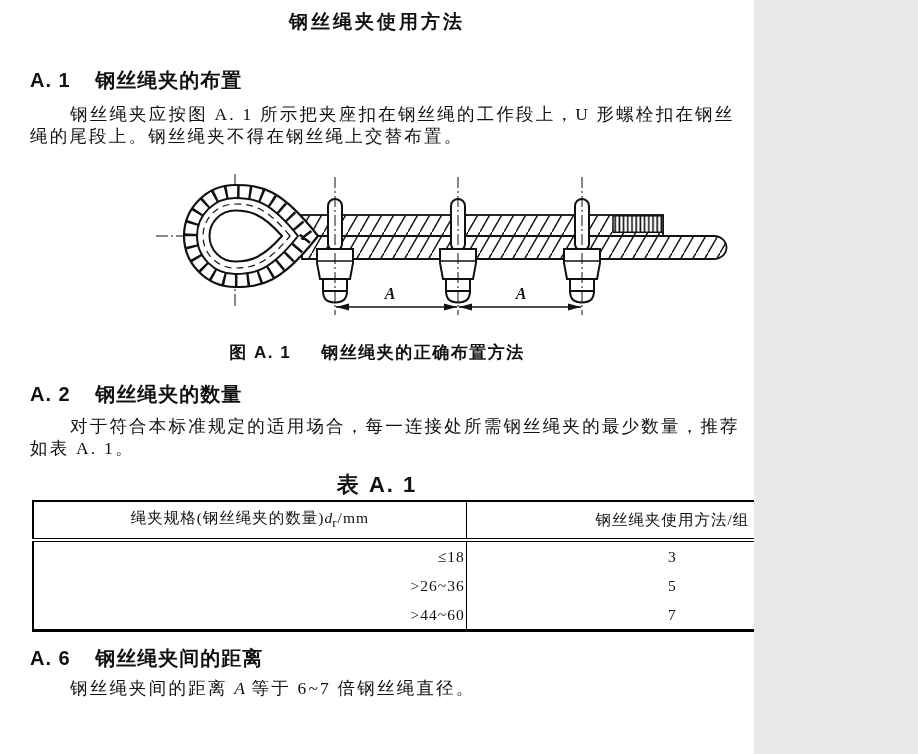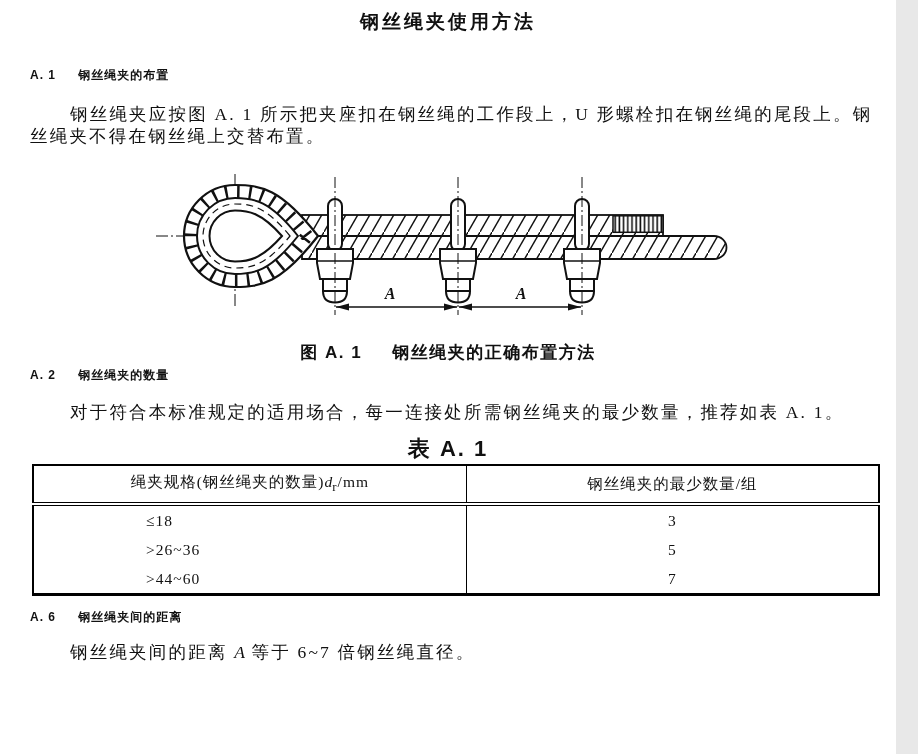--- a/index.html
+++ b/index.html
@@ -1,44 +1,44 @@
 <!DOCTYPE html>
 <html lang="zh"><head>
 <meta charset="utf-8">
 <style>
   html,body{margin:0;padding:0;background:#e8e8e8;}
   .doc{
     position:relative;
-    width:896px;height:754px;
+    width:754px;height:754px;
     background:#ffffff;
     color:#111;
     font-family:"Liberation Serif","DejaVu Serif",serif;
     overflow:hidden;
   }
   .doc-title{
     text-align:center;
     padding-top:9px;
     font-family:"Liberation Sans","DejaVu Sans",sans-serif;
     font-weight:bold;
     font-size:19px;
     letter-spacing:3px;
     height:24px;
   }
   .heading{
     margin-left:30px;
     font-family:"Liberation Sans","DejaVu Sans",sans-serif;
     font-weight:bold;
-    font-size:12px;
+    font-size:20px;
     letter-spacing:1px;
     height:20px;
   }
   .heading .sec-no{display:inline-block;}
   .heading .sec-title{display:inline-block;margin-left:18px;}
   #h1{margin-top:34px;}
-  #h2{margin-top:4px;}
+  #h2{margin-top:18px;}
   #h3{margin-top:13px;}
   .para{
     margin:16px 8px 0 30px;
     font-size:17.5px;
     letter-spacing:2.2px;
     line-height:22px;
     text-indent:40px;
   }
   #para2{margin-top:14px;}
   #para3{margin-top:12px;}
@@ -83,21 +83,21 @@
     text-align:center;
   }
   .doc-table th + th, .doc-table td + td{border-left:1.5px solid #000;}
   .doc-table td{
     height:27px;
     font-size:15.5px;
     letter-spacing:1px;
   }
   .doc-table col.c1{width:434px;}
   .doc-table col.c2{width:414px;}
-  .doc-table td.cell-spec{text-align:left;padding-left:112px;}
+  .doc-table td.cell-spec{text-align:right;padding-left:112px;}
   .doc-table td.cell-num{text-align:center;}
   svg text.dim-label{
     font-family:"Liberation Serif","DejaVu Serif",serif;
     font-style:italic;
     font-weight:bold;
     font-size:16px;
   }
 </style>
 </head>
 <body>
@@ -187,21 +187,21 @@
   <div class="tbl-title">表 A. 1</div>
 
   <table class="doc-table">
     <colgroup>
         <col class="c1">
         <col class="c2">
       </colgroup>
     <thead>
       <tr>
         <th><span>绳夹规格(钢丝绳夹的数量)</span><span class="var">d</span><sub>r</sub><span>/mm</span></th>
-        <th>钢丝绳夹的最少数量/组</th>
+        <th>钢丝绳夹使用方法/组</th>
       </tr>
     </thead>
     <tbody>
       <tr>
         <td class="cell-spec">≤18</td>
         <td class="cell-num">3</td>
       </tr>
       <tr>
         <td class="cell-spec">&gt;26~36</td>
         <td class="cell-num">5</td>

